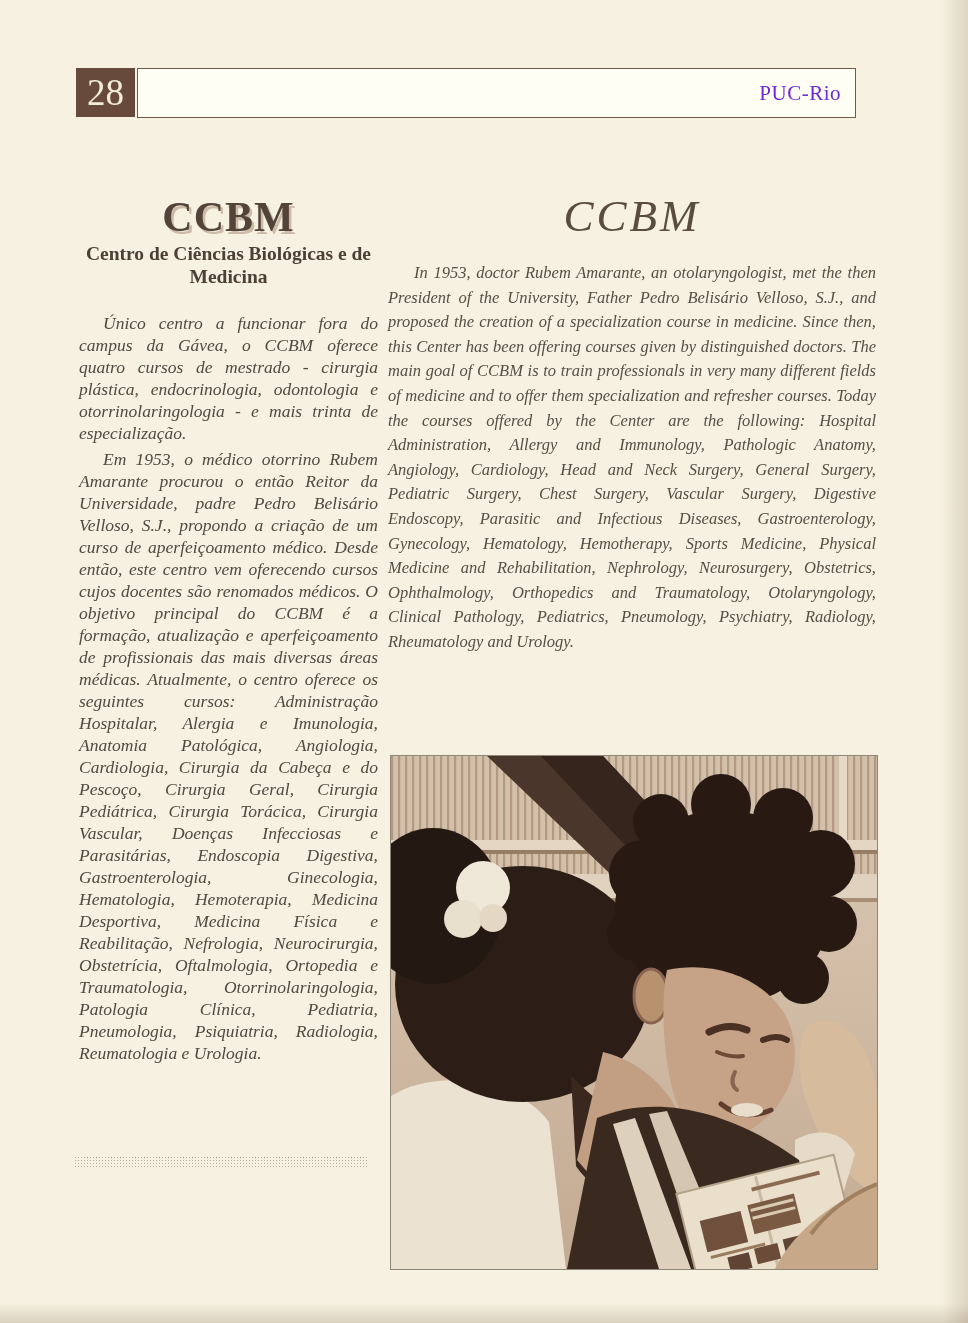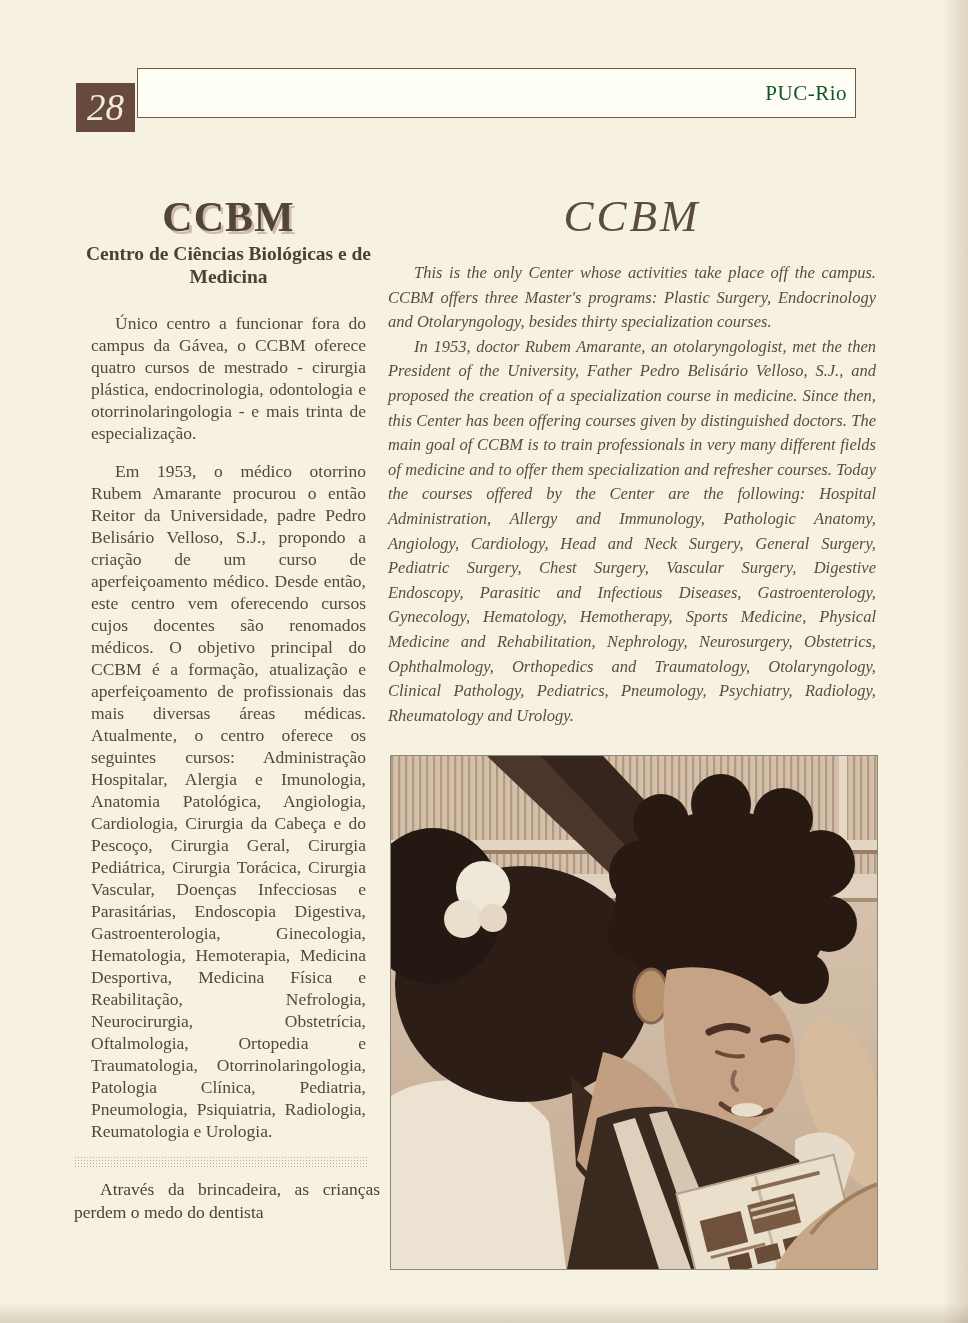--- a/index.html
+++ b/index.html
@@ -9,42 +9,42 @@
     font-family:"Liberation Serif","DejaVu Serif",serif;color:#4f473f;
   }
   
   .edge-right{position:absolute;top:0;right:0;width:26px;height:100%;
     background:linear-gradient(to right,rgba(121,96,74,0),rgba(121,96,74,.20));pointer-events:none;}
   .edge-bottom{position:absolute;left:0;bottom:0;width:100%;height:20px;
     background:linear-gradient(to bottom,rgba(121,96,74,0),rgba(121,96,74,.22));pointer-events:none;}
 
   
   .page-number{
-    position:absolute;left:76px;top:83px;width:59px;height:49px;
+    position:absolute;left:76px;top:68px;width:59px;height:49px;
     background:#684a3c;color:#f3ecd8;display:flex;align-items:center;justify-content:center;
-    font-style:italic;font-size:37px;line-height:1;
+    font-size:37px;line-height:1;
   }
   .header-bar{
     position:absolute;left:137px;top:68px;width:717px;height:48px;
     background:#fffef4;border:1px solid #6e5c49;
     display:flex;align-items:center;justify-content:flex-end;
   }
-  .header-title{font-size:21px;color:#14532d;padding-right:8px;letter-spacing:.5px;}
+  .header-title{font-size:21px;color:#6d28d9;padding-right:14px;letter-spacing:.5px;}
 
   
   .left-col{position:absolute;left:75px;top:196px;width:307px;}
   .title-pt{
     text-align:center;font-weight:bold;font-size:42px;line-height:1;color:#53443a;
     letter-spacing:1px;text-shadow:2.5px 2.5px 0 rgba(150,122,100,.45);
   }
   .subtitle-pt{
     margin-top:4px;text-align:center;font-weight:bold;font-size:19.5px;line-height:23px;color:#4c4036;
   }
   .body-pt{margin-top:24px;font-size:17.5px;line-height:22px;text-align:justify;color:#514941;}
-  .body-pt p{margin:16px;text-indent:24px;}
+  .body-pt p{margin:4px;text-indent:24px;font-style:italic;}
 
   
   .right-col{position:absolute;left:388px;top:194px;width:488px;}
   .title-en{
     text-align:center;font-style:italic;font-size:45px;line-height:1;color:#5b4c41;letter-spacing:3px;
   }
   .subtitle-en{margin-top:8px;text-align:center;font-style:italic;font-size:19px;color:#55473c;}
   .body-en{margin-top:22px;font-style:italic;font-size:16.5px;line-height:24.6px;text-align:justify;color:#564e45;}
   .body-en p{margin:0;text-indent:26px;}
 
@@ -85,21 +85,20 @@
     <div class="subtitle-pt">Centro de Ciências Biológicas e de Medicina</div>
     <div class="body-pt">
       <p>Único centro a funcionar fora do campus da Gávea, o CCBM oferece quatro cursos de mestrado - cirurgia plástica, endocrinologia, odontologia e otorrinolaringologia - e mais trinta de especialização.</p>
       <p>Em 1953, o médico otorrino Rubem Amarante procurou o então Reitor da Universidade, padre Pedro Belisário Velloso, S.J., propondo a criação de um curso de aperfeiçoamento médico. Desde então, este centro vem oferecendo cursos cujos docentes são renomados médicos. O objetivo principal do CCBM é a formação, atualização e aperfeiçoamento de profissionais das mais diversas áreas médicas. Atualmente, o centro oferece os seguintes cursos: Administração Hospitalar, Alergia e Imunologia, Anatomia Patológica, Angiologia, Cardiologia, Cirurgia da Cabeça e do Pescoço, Cirurgia Geral, Cirurgia Pediátrica, Cirurgia Torácica, Cirurgia Vascular, Doenças Infecciosas e Parasitárias, Endoscopia Digestiva, Gastroenterologia, Ginecologia, Hematologia, Hemoterapia, Medicina Desportiva, Medicina Física e Reabilitação, Nefrologia, Neurocirurgia, Obstetrícia, Oftalmologia, Ortopedia e Traumatologia, Otorrinolaringologia, Patologia Clínica, Pediatria, Pneumologia, Psiquiatria, Radiologia, Reumatologia e Urologia.</p>
     </div>
   </div>
 
   <div class="right-col" lang="en">
     <div class="title-en">CCBM</div>
     <div class="body-en">
-      <p>This is the only Center whose activities take place off the campus. CCBM offers three Master's programs: Plastic Surgery, Endocrinology and Otolaryngology, besides thirty specialization courses.</p>
       <p>In 1953, doctor Rubem Amarante, an otolaryngologist, met the then President of the University, Father Pedro Belisário Velloso, S.J., and proposed the creation of a specialization course in medicine. Since then, this Center has been offering courses given by distinguished doctors. The main goal of CCBM is to train professionals in very many different fields of medicine and to offer them specialization and refresher courses. Today the courses offered by the Center are the following: Hospital Administration, Allergy and Immunology, Pathologic Anatomy, Angiology, Cardiology, Head and Neck Surgery, General Surgery, Pediatric Surgery, Chest Surgery, Vascular Surgery, Digestive Endoscopy, Parasitic and Infectious Diseases, Gastroenterology, Gynecology, Hematology, Hemotherapy, Sports Medicine, Physical Medicine and Rehabilitation, Nephrology, Neurosurgery, Obstetrics, Ophthalmology, Orthopedics and Traumatology, Otolaryngology, Clinical Pathology, Pediatrics, Pneumology, Psychiatry, Radiology, Rheumatology and Urology.</p>
     </div>
   </div>
 
 
   <div class="photo-frame">
     <svg viewBox="0 0 486 513" preserveAspectRatio="none">
       <defs>
         <pattern id="blinds" width="7" height="7" patternUnits="userSpaceOnUse">
           <rect width="7" height="7" fill="#d3c0ab"></rect>
@@ -189,17 +188,16 @@
         <rect x="358" y="488" width="24" height="16" fill="#6a4c39"></rect>
         <rect x="388" y="486" width="24" height="16" fill="#5f4433"></rect>
         <path d="M314,486 h56" stroke="#9a7a5e" stroke-width="3"></path>
       </g>
       <path d="M486,428 C446,444 404,472 384,513 L486,513 Z" fill="#c7a888"></path>
       <path d="M486,428 C460,438 436,456 420,478" stroke="#a1805f" stroke-width="4" fill="none"></path>
     </svg>
   </div>
 
   <div class="dotted-bar"></div>
-  <div class="photo-caption">Através da brincadeira, as crianças perdem o medo do dentista</div>
 
   <div class="edge-right"></div>
   <div class="edge-bottom"></div>
 </div>
 
 </body></html>

